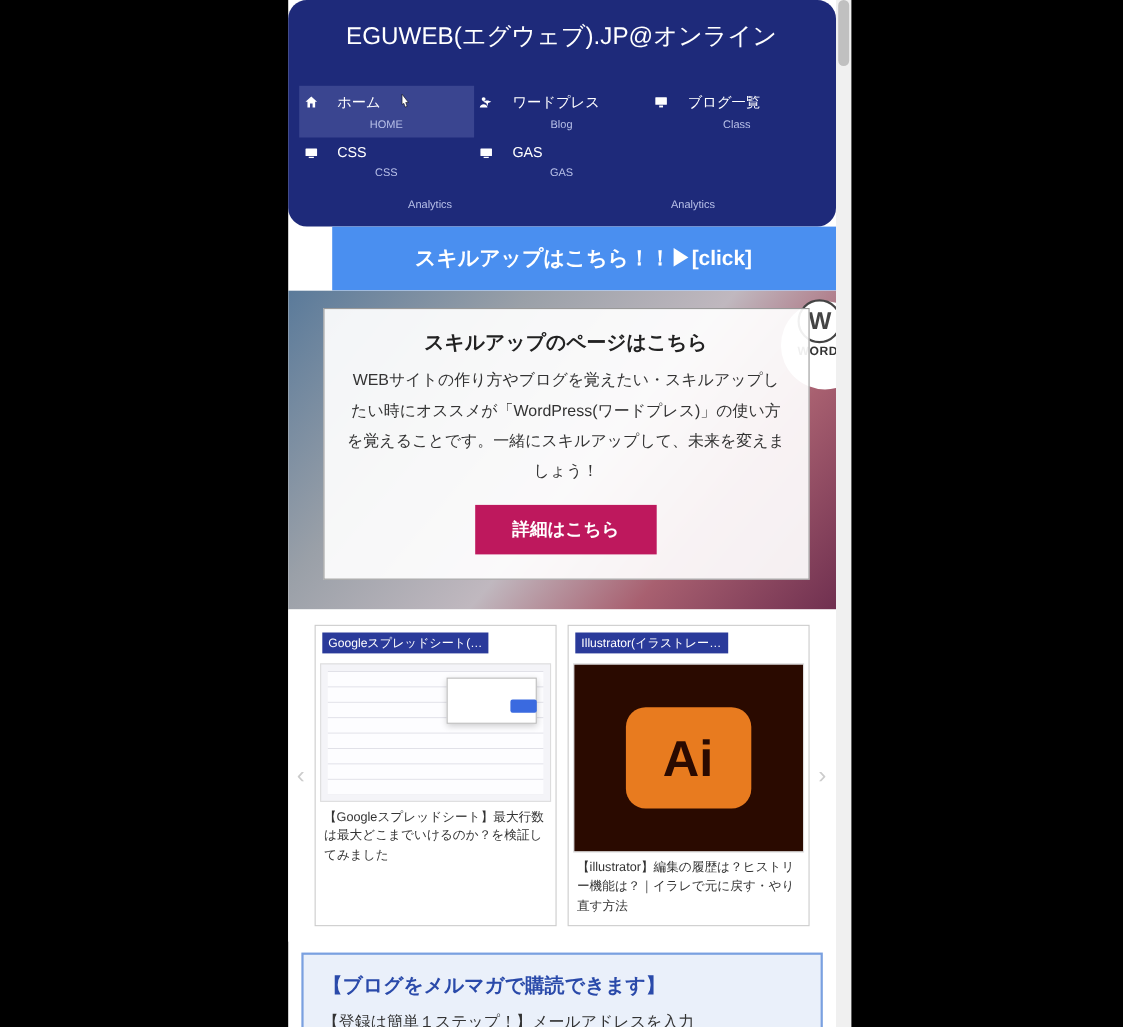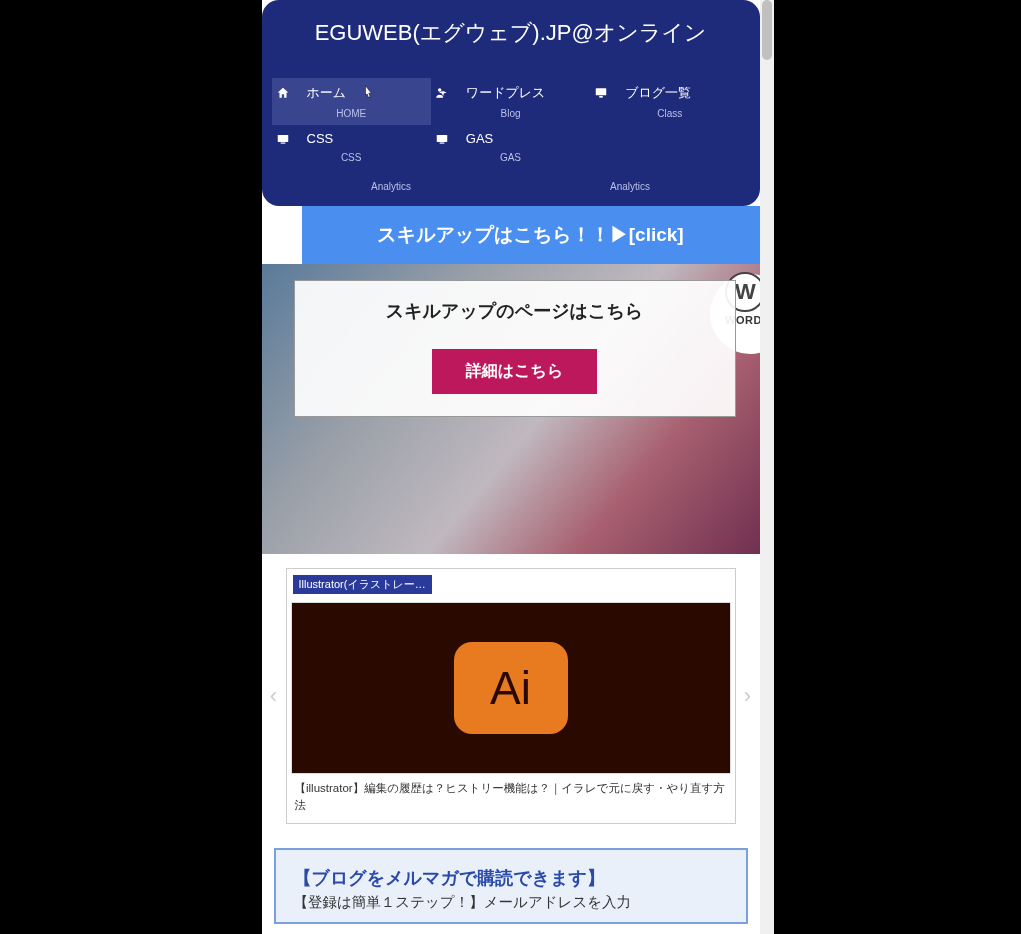--- a/index.html
+++ b/index.html
@@ -206,37 +206,37 @@
   .thumb-ai {
     position: absolute; inset: 0;
     background: #2a0a00;
     display: flex; align-items: center; justify-content: center;
   }
   .thumb-ai .ai-box {
     width: 114px; height: 92px;
     background: #e87b1f;
     border-radius: 18px;
     display: flex; align-items: center; justify-content: center;
-    font-size: 46px; font-weight: normal; color: #2a0a00;
+    font-size: 46px; font-weight: bold; color: #2a0a00;
     font-family: Arial, sans-serif;
   }
   .card-title {
     font-size: 11.5px;
     color: #333;
     line-height: 1.5;
     padding: 6px 4px 4px;
   }
   .card.tall .card-thumb { height: 172px; }
   .newsletter {
     margin: 10px 12px 0;
     border: 2px solid #7aa0e0;
     background: #eaf0fa;
     padding: 16px 18px 8px;
   }
-  .newsletter h3 { color: #2a4aaa; font-size: 18px; }
+  .newsletter h3 { color: #2a4aaa; font-size: 18px; margin-bottom: 10px; }
   .newsletter p { color: #333; font-size: 14.5px; line-height: 1.7; }
 </style>
 </head>
 <body>
 
 <div class="viewport">
 
   <div class="scrollbar-track">
     <div class="scrollbar-thumb"></div>
   </div>
@@ -317,30 +317,39 @@
   </div>
 
   <section class="hero">
     <div class="hero-bg"></div>
     <div class="wp-badge">
       <div class="circ">W</div>
       <div class="lbl">WORDI</div>
     </div>
     <div class="hero-card">
       <h2>スキルアップのページはこちら</h2>
+      <p>WEBサイトの作り方やブログを覚えたい・スキルアップしたい時にオススメが「WordPress(ワードプレス)」の使い方を覚えることです。一緒にスキルアップして、未来を変えましょう！</p>
       <button class="hero-btn">詳細はこちら</button>
     </div>
   </section>
 
   <section class="carousel">
     <div class="car-arrow">
       <span>‹</span>
     </div>
     <div class="car-track">
 
+      <div class="card">
+        <div class="card-tag">Googleスプレッドシート(…</div>
+        <div class="card-thumb">
+          <div class="thumb-sheet"></div>
+          <div class="thumb-dialog-btn"></div>
+        </div>
+        <div class="card-title">【Googleスプレッドシート】最大行数は最大どこまでいけるのか？を検証してみました</div>
+      </div>
 
       <div class="card tall">
         <div class="card-tag">Illustrator(イラストレー…</div>
         <div class="card-thumb">
           <div class="thumb-ai">
             <div class="ai-box">Ai</div>
           </div>
         </div>
         <div class="card-title">【illustrator】編集の履歴は？ヒストリー機能は？｜イラレで元に戻す・やり直す方法</div>
       </div>

